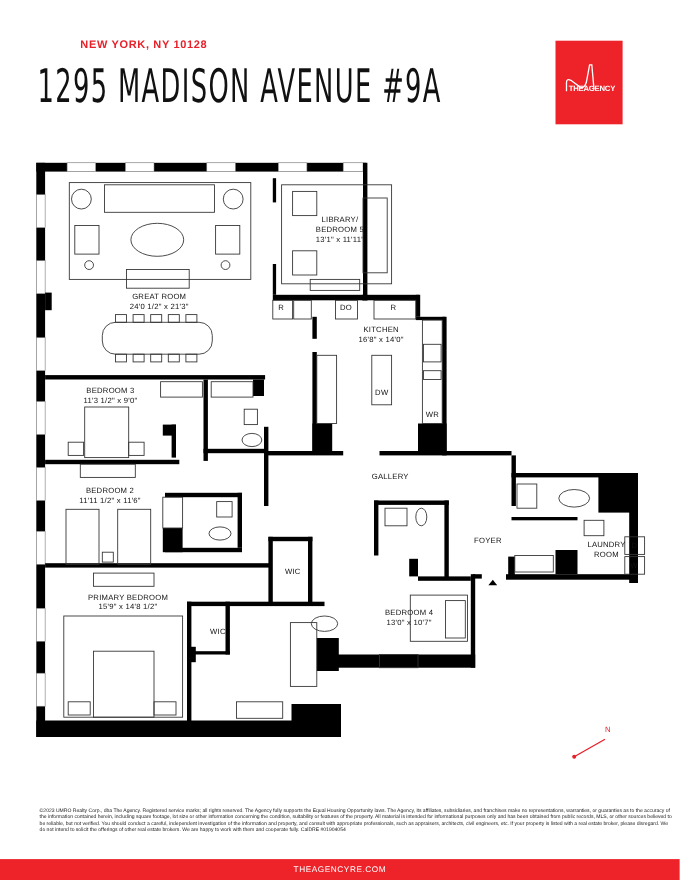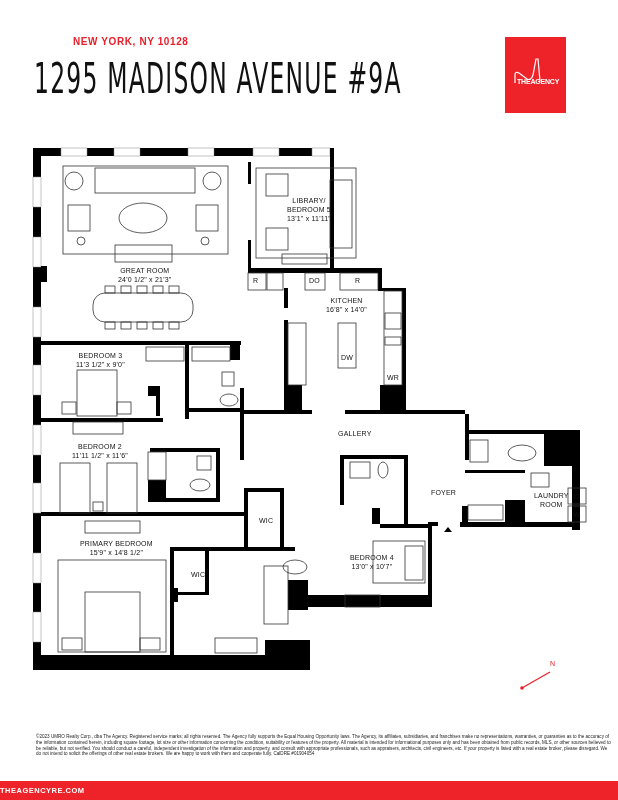--- a/index.html
+++ b/index.html
@@ -5,21 +5,21 @@
   html, body { margin: 0; padding: 0; }
   body { width: 618px; height: 800px; background: #ffffff; position: relative; overflow: hidden; font-family: "Liberation Sans", sans-serif; }
   .subtitle { position: absolute; left: 36px; top: 36px; font-size: 10px; font-weight: bold; letter-spacing: 0.6px; color: #e8202a; padding-left: 37px; }
   .title { position: absolute; left: 34px; top: 58px; font-family: "DejaVu Sans Condensed", "Liberation Sans", sans-serif; font-size: 42px; letter-spacing: 2px; color: #111; transform: scaleX(0.62); transform-origin: left top; white-space: nowrap; font-weight: normal; line-height: 1; }
   .logo { position: absolute; left: 505px; top: 37px; width: 61px; height: 76px; background: #ee2229; }
   .logo-text { position: absolute; left: 12px; top: 41px; font-size: 7px; color: #fff; font-weight: bold; letter-spacing: -0.2px; white-space: nowrap; }
   .plan { position: absolute; left: 0; top: 0; width: 618px; height: 800px; }
   .lbl { position: absolute; font-size: 7px; color: #111; text-align: center; line-height: 9px; white-space: nowrap; letter-spacing: 0.2px; }
   .disclaimer { position: absolute; left: 36px; top: 734px; width: 575px; font-size: 4.6px; line-height: 5.8px; color: #222; }
   .footer { position: absolute; left: 0; top: 781px; width: 618px; height: 19px; background: #ee2229; }
-  .footer-text { position: absolute; left: 0; width: 618px; top: 5px; color: #fff; font-size: 7.5px; font-weight: bold; letter-spacing: 0.5px; }
+  .footer-text { position: absolute; left: 0; width: 618px; top: 5px; text-align: center; color: #fff; font-size: 7.5px; font-weight: normal; letter-spacing: 0.5px; }
   .north { position: absolute; left: 550px; top: 660px; font-size: 7px; color: #e8202a; }
 </style>
 </head>
 <body>
 
 <div class="subtitle">NEW YORK, NY 10128</div>
 <div class="title">1295 MADISON AVENUE #9A</div>
 
 <div class="logo">
   <svg width="61" height="76" style="position:absolute;left:0;top:0">

